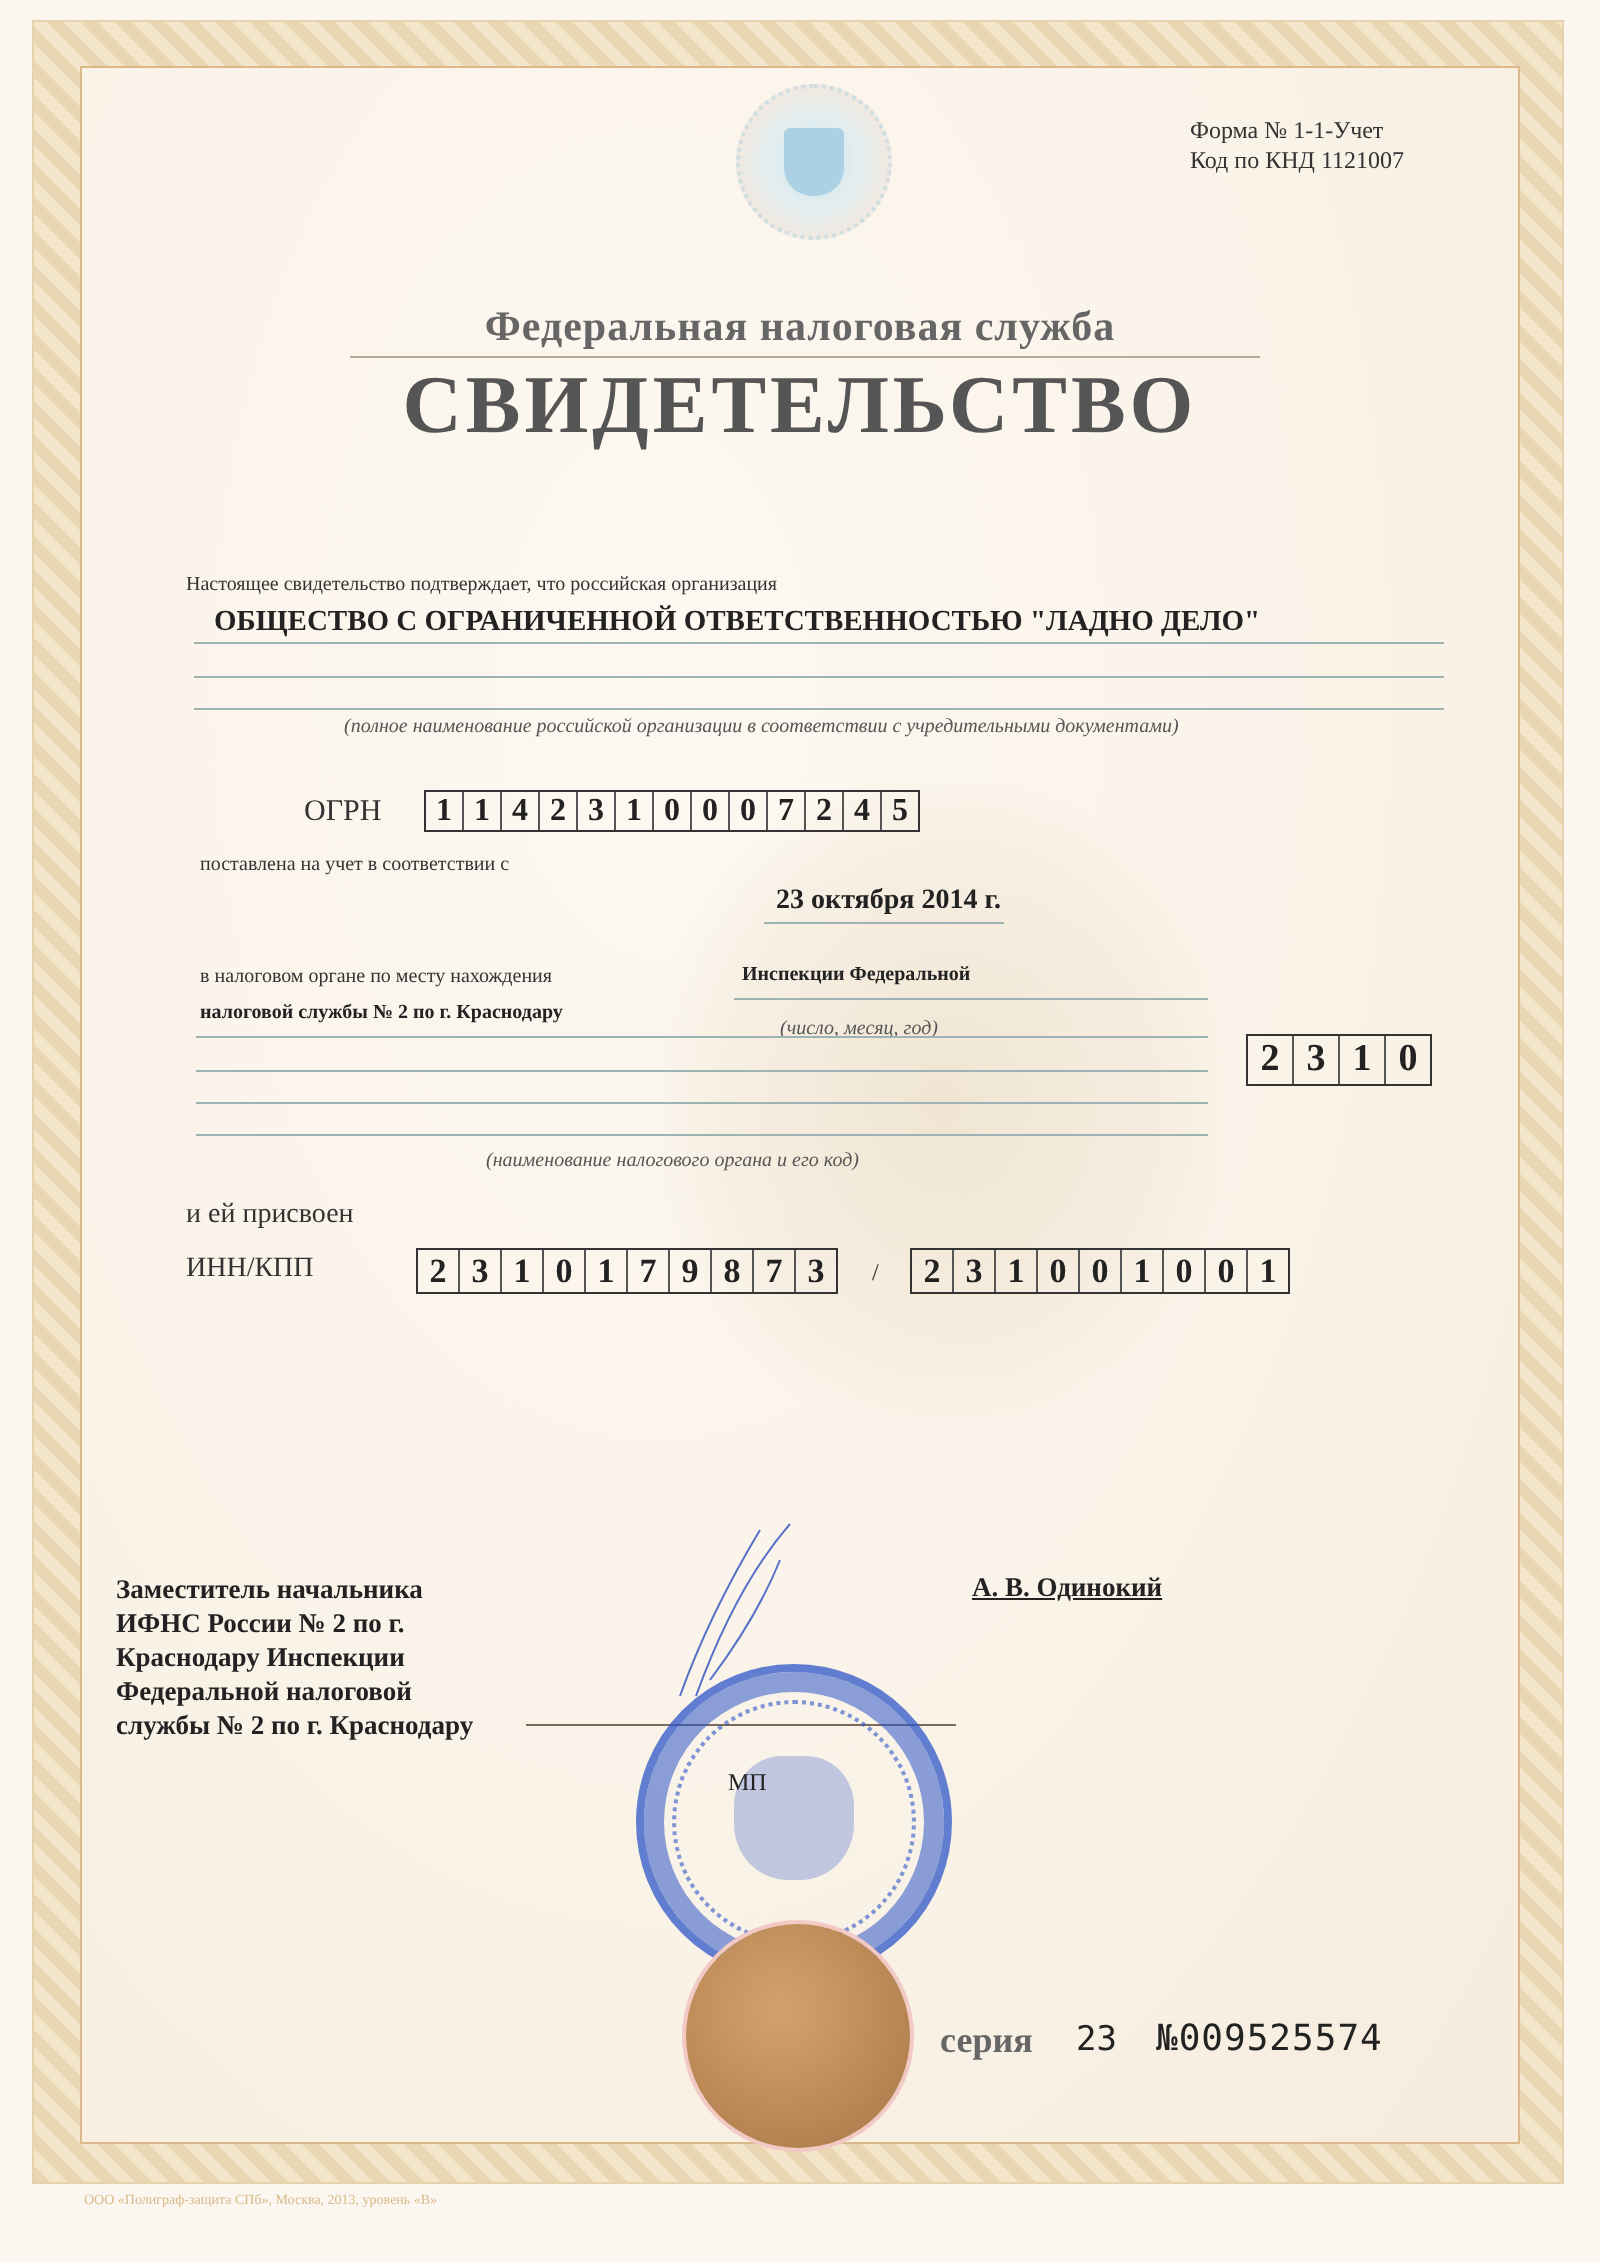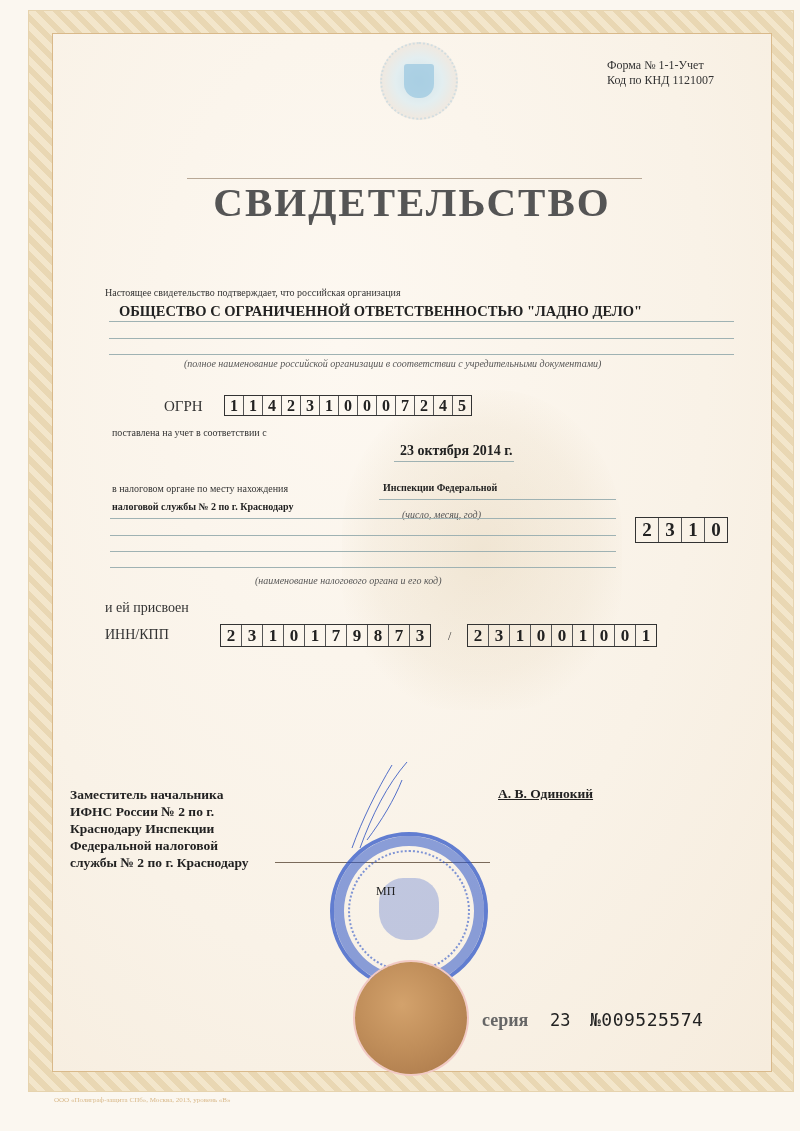--- a/index.html
+++ b/index.html
@@ -2,21 +2,21 @@
 <html><head>
 <meta charset="utf-8">
 <style>
   html, body { margin:0; padding:0; }
   body {
     width:800px; height:1131px; position:relative; overflow:hidden;
     background:#fbf7f0;
     font-family:"Liberation Serif", serif;
     color:#2a2622;
   }
-  .page { position:absolute; left:12px; top:0; width:736px; height:1131px; }
+  .page { position:absolute; left:0; top:0; width:736px; height:1131px; }
   .border-outer {
     position:absolute; left:16px; top:10px; width:764px; height:1080px;
     background:
       repeating-linear-gradient(45deg, #e9d7b3 0 6px, #f3e6cb 6px 12px),
       #ecdcbc;
     border:1px solid #e6d3ae;
   }
   .border-inner {
     position:absolute; left:40px; top:33px; width:718px; height:1037px;
     background:
@@ -86,20 +86,21 @@
 
   <div class="emblem">
     <div class="shield"></div>
   </div>
 
   <div class="form-info">
     <div>Форма № 1-1-Учет</div>
     <div>Код по КНД 1121007</div>
   </div>
 
+  <div class="agency">Федеральная налоговая служба</div>
   <div class="rule1"></div>
   <div class="title">СВИДЕТЕЛЬСТВО</div>
 
   <div class="text" style="left:93px; top:287px;">Настоящее свидетельство подтверждает, что российская организация</div>
   <div class="text bold" style="left:107px; top:303px; font-size:14.5px;">ОБЩЕСТВО С ОГРАНИЧЕННОЙ ОТВЕТСТВЕННОСТЬЮ "ЛАДНО ДЕЛО"</div>
   <div class="line" style="left:97px; top:321px; width:625px;"></div>
   <div class="line" style="left:97px; top:338px; width:625px;"></div>
   <div class="line" style="left:97px; top:354px; width:625px;"></div>
   <div class="hint" style="left:172px; top:358px;">(полное наименование российской организации в соответствии с учредительными документами)</div>
 

